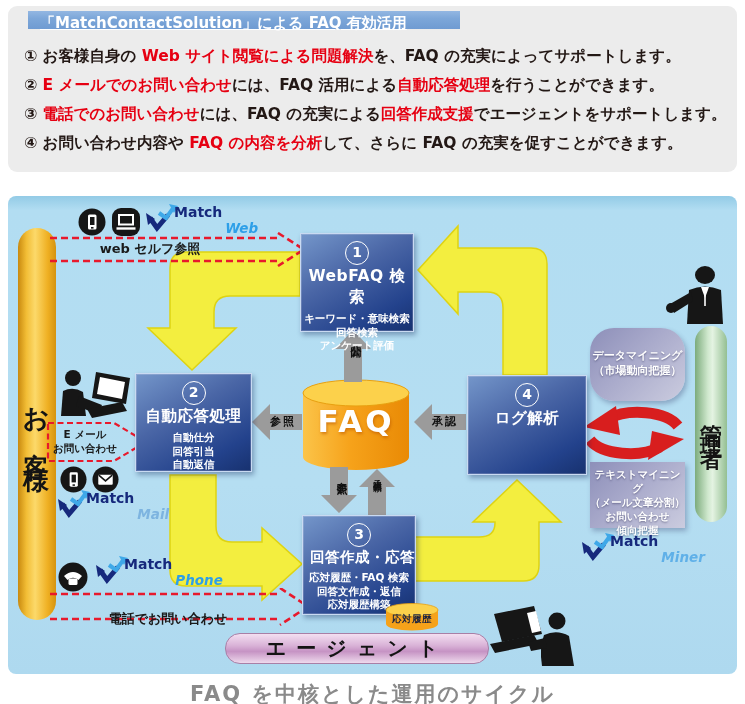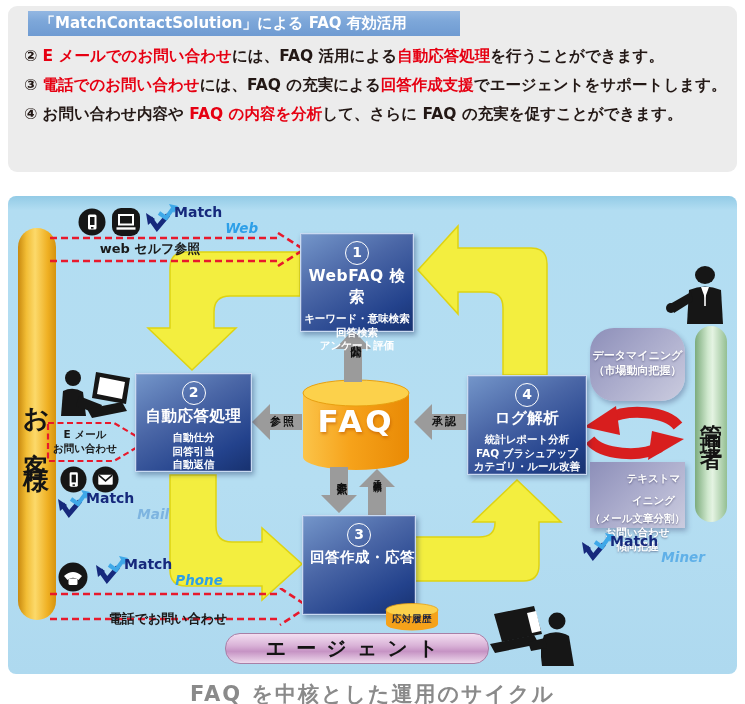--- a/index.html
+++ b/index.html
@@ -2,23 +2,23 @@
 <html><head>
 <meta charset="utf-8">
 <style>
   html,body{margin:0;padding:0;background:#fff;}
   .page{position:relative;width:745px;height:704px;background:#ffffff;overflow:hidden;
         font-family:"DejaVu Sans","Liberation Sans",sans-serif;font-weight:bold;}
   .abs{position:absolute;}
 
   
   .top-panel{left:8px;top:6px;width:729px;height:166px;background:#ececec;border-radius:9px;}
-  .title-bar{left:20px;top:5px;width:420px;height:25px;line-height:25px;padding-left:12px;
+  .title-bar{left:20px;top:5px;width:420px;height:18px;line-height:25px;padding-left:12px;
              background:linear-gradient(180deg,#93b7e2 0%,#7da7d9 40%,#6f9bd2 100%);
-             color:#fff;font-size:15px;}
+             color:#fff;font-size:15px;text-decoration:underline;}
   .intro{left:16px;top:36px;width:706px;font-size:15.5px;line-height:29px;color:#231815;}
   .intro .red{color:#e60012;}
 
   
   .diagram{left:8px;top:196px;width:729px;height:478px;border-radius:8px;
            background:linear-gradient(180deg,#93cbe6 0%,#b2ddf2 3%,#b5def2 60%,#aed9ef 100%);}
   svg{display:block;}
 
   .vbar{display:flex;align-items:center;justify-content:center;}
   .vbar span{writing-mode:vertical-rl;color:#141414;}
@@ -75,20 +75,21 @@
   .z1{z-index:1}.z2{z-index:2}.z4{z-index:4}.z6{z-index:6}
 </style>
 </head>
 <body>
 
 <div class="page">
 
   <div class="abs top-panel">
     <div class="abs title-bar">「MatchContactSolution」による FAQ 有効活用</div>
     <div class="abs intro">
+      <div><span>① お客様自身の </span><span class="red">Web サイト閲覧による問題解決</span><span>を、FAQ の充実によってサポートします。</span></div>
       <div><span>② </span><span class="red">E メールでのお問い合わせ</span><span>には、FAQ 活用による</span><span class="red">自動応答処理</span><span>を行うことができます。</span></div>
       <div><span>③ </span><span class="red">電話でのお問い合わせ</span><span>には、FAQ の充実による</span><span class="red">回答作成支援</span><span>でエージェントをサポートします。</span></div>
       <div><span>④ お問い合わせ内容や </span><span class="red">FAQ の内容を分析</span><span>して、さらに FAQ の充実を促すことができます。</span></div>
     </div>
   </div>
 
   <div class="abs diagram">
 
     <div class="abs vbar customer-bar z1">
       <span>お客様</span>
@@ -176,37 +177,37 @@
       <div class="btitle">自動応答処理</div>
       <div class="blines">
         <div class="bline">自動仕分</div>
         <div class="bline">回答引当</div>
         <div class="bline">自動返信</div>
       </div>
     </div>
     <div class="abs nbox" style="left:294px;top:319px;width:112px;height:98px;">
       <div class="num">3</div>
       <div class="btitle" style="font-size:14.5px;text-align:right;">回答作成・応答</div>
+      <div class="blines">
+        <div class="bline">応対履歴・FAQ 検索</div>
+        <div class="bline">回答文作成・返信</div>
+        <div class="bline">応対履歴構築</div>
+      </div>
     </div>
     <div class="abs nbox" style="left:459px;top:179px;width:118px;height:98px;">
       <div class="num">4</div>
       <div class="btitle">ログ解析</div>
-      <div class="blines">
-        <div class="bline">統計レポート分析</div>
-        <div class="bline">FAQ ブラシュアップ</div>
-        <div class="bline">カテゴリ・ルール改善</div>
-      </div>
     </div>
 
     <div class="abs mining" style="left:582px;top:132px;width:95px;height:73px;padding-top:20px;box-sizing:border-box;border-radius:24px;">
       <span class="mline">データマイニング</span>
       <span class="mline">（市場動向把握）</span>
     </div>
     <div class="abs mining" style="left:582px;top:266px;width:95px;height:66px;padding-top:5px;box-sizing:border-box;">
-      <span class="mline" style="font-size:10.5px;line-height:22px;padding-left:32px;">テキストマイニング</span>
+      <span class="mline" style="font-size:10.5px;line-height:14px;">テキストマイニング</span>
       <span class="mline" style="font-size:10.5px;line-height:14px;">（メール文章分割）</span>
       <span class="mline" style="font-size:10.5px;line-height:14px;">お問い合わせ</span>
       <span class="mline" style="font-size:10.5px;line-height:14px;">傾向把握</span>
     </div>
 
     <svg class="abs z2" style="left:570px;top:210px;" width="112" height="54" viewBox="0 0 112 54">
       <path d="M100,20 C88,5 50,2 30,13" stroke="#d81e1e" stroke-width="11" fill="none"></path>
       <polygon points="38,0 6,21 42,29" fill="#d81e1e"></polygon>
       <path d="M12,34 C24,49 62,52 82,41" stroke="#d81e1e" stroke-width="11" fill="none"></path>
       <polygon points="74,25 106,33 70,54" fill="#d81e1e"></polygon>

